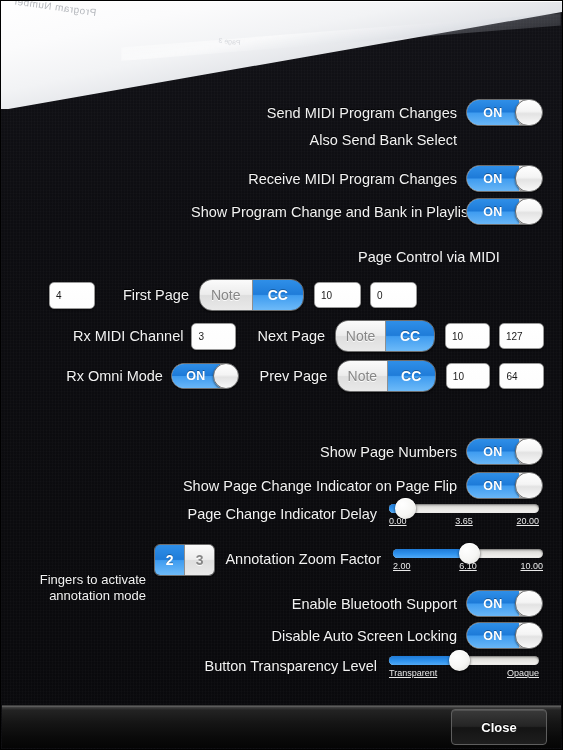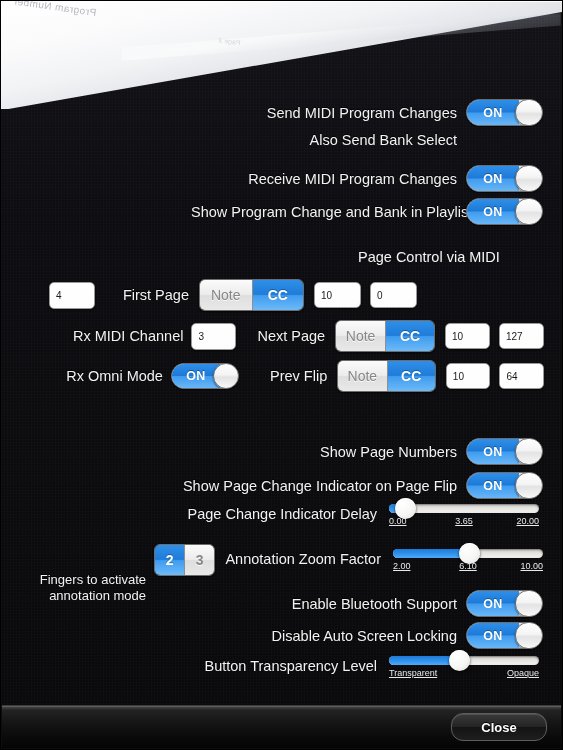--- a/index.html
+++ b/index.html
@@ -171,21 +171,21 @@
 
   
   .switch.sm { width: 72px; height: 26px; }
   .switch.sm .track-on, .switch.sm .track-off { width: 48px; }
   .switch.sm .knob { width: 26px; height: 26px; }
 
   
   .segmented {
     display: flex;
     height: 32px;
-    border-radius: 6px;
+    border-radius: 13px;
     border: 1px solid #6d6d6d;
     box-sizing: border-box;
     overflow: hidden;
     box-shadow: 0 1px 2px rgba(0,0,0,0.7), inset 0 1px 0 rgba(255,255,255,0.45);
   }
   .segmented .seg {
     display: flex;
     align-items: center;
     justify-content: center;
     font-size: 14px;
@@ -278,22 +278,22 @@
     height: 42px;
     background: linear-gradient(180deg, #6a6a6a 0%, #3a3a3a 4%, #232323 10%, #151515 40%, #0a0a0a 75%, #050505 100%);
     border-top: 1px solid #3d3d3d;
     display: flex;
     align-items: center;
     justify-content: flex-end;
   }
   .close-btn {
     margin-right: 14px;
     width: 96px;
-    height: 28px;
-    border-radius: 12px;
+    height: 36px;
+    border-radius: 4px;
     border: 1px solid #5e5e5e;
     box-sizing: border-box;
     background: linear-gradient(180deg, #3a3a3a 0%, #242424 48%, #141414 52%, #1e1e1e 100%);
     color: #ffffff;
     font-size: 13px;
     font-weight: bold;
     display: flex;
     align-items: center;
     justify-content: center;
     text-shadow: 0 -1px 0 rgba(0,0,0,0.9);
@@ -377,21 +377,21 @@
 
   <div class="row" style="left:40px; top:359px; width:503px;">
     <div class="label" style="width:130px;">Rx Omni Mode</div>
     <div class="switch sm on" style="margin-left:8px;">
       <div class="track-on">
           <span class="state-text">ON</span>
         </div>
 
       <div class="knob"></div>
     </div>
-    <div class="label" style="width:86px; margin-left:8px; text-align:right;">Prev Flip</div>
+    <div class="label" style="width:86px; margin-left:8px; text-align:right;">Prev Page</div>
     <div class="segmented notecc" style="margin-left:10px;">
       <div class="seg off">Note</div>
       <div class="seg on">CC</div>
     </div>
     <div class="field num" style="margin-left:10px;">10</div>
     <div class="field num" style="margin-left:9px;">64</div>
   </div>
 
   <div class="row" style="left:110px; top:437px; width:432px;">
     <div class="label" style="width:346px;">Show Page Numbers</div>

